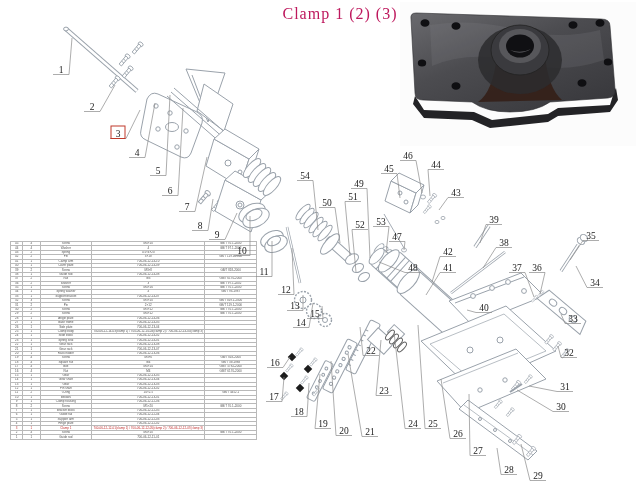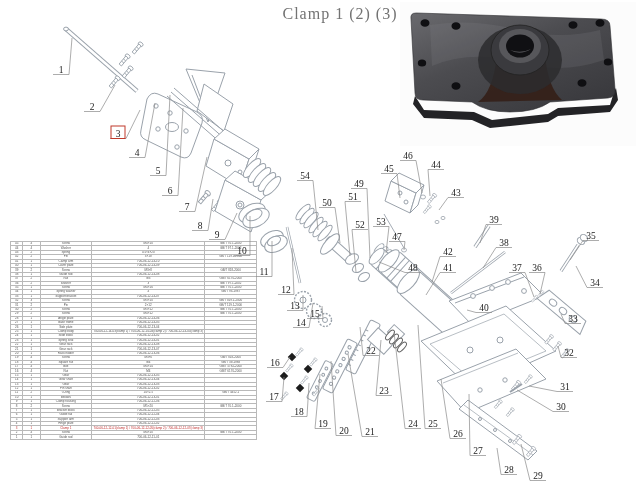--- a/index.html
+++ b/index.html
@@ -1,19 +1,19 @@
 <!DOCTYPE html>
 <html><head>
 <meta charset="utf-8">
 <style>
   html,body{margin:0;padding:0;background:#fff;}
   .stage{position:relative;width:637px;height:492px;background:#fff;overflow:hidden;
          font-family:"Liberation Serif",serif;}
   .page-title{position:absolute;left:240px;top:5px;width:200px;text-align:center;
-    font-size:16px;color:#737373;letter-spacing:1px;font-family:"Liberation Serif",serif;}
+    font-size:16px;color:#be185d;letter-spacing:1px;font-family:"Liberation Serif",serif;}
   svg.art{position:absolute;left:0;top:0;z-index:2;}
   #callouts text{font-family:"Liberation Serif",serif;font-size:9.5px;fill:#222;}
   .table-wrap{position:absolute;left:10px;top:241px;width:247px;height:199px;z-index:1;}
   table.parts{width:100%;height:100%;border-collapse:collapse;table-layout:fixed;}
   table.parts td{border:1px solid #b9b9b9;font-family:"Liberation Sans",sans-serif;
     font-size:3px;line-height:3px;padding:0 1px;color:#555;text-align:center;
     white-space:nowrap;overflow:hidden;height:3.4px;}
   table.parts tr.red td{color:#c23030;}
 </style>
 </head>

